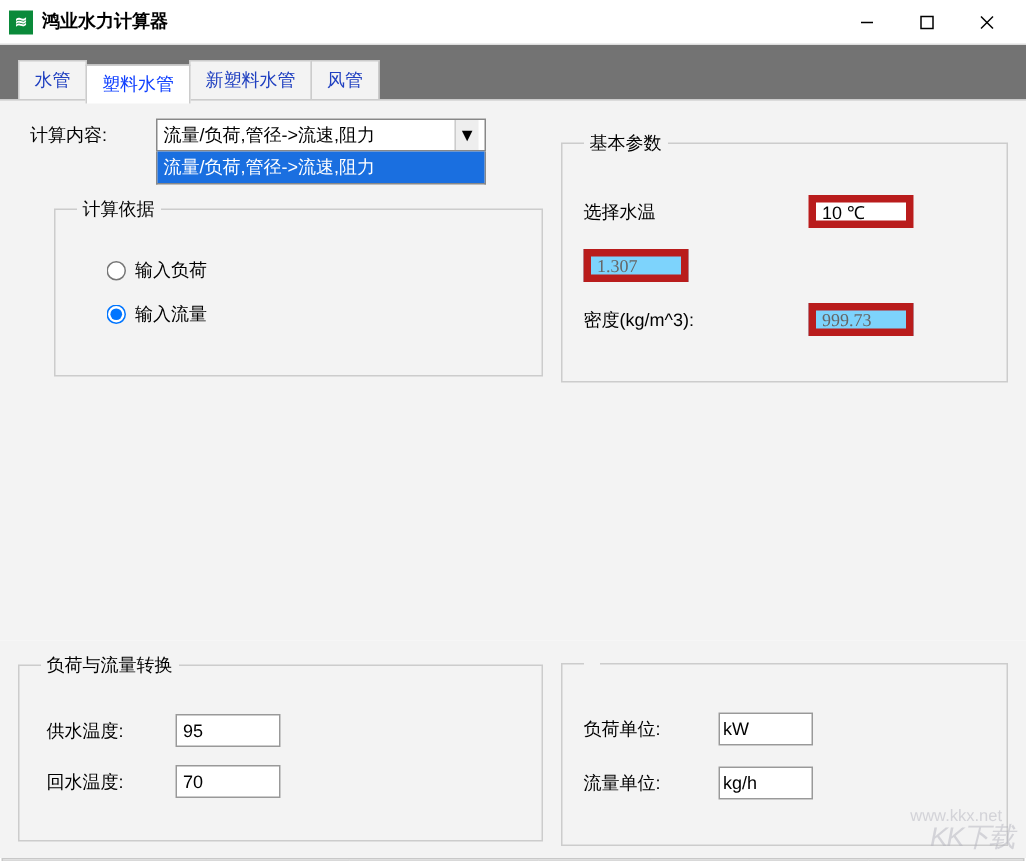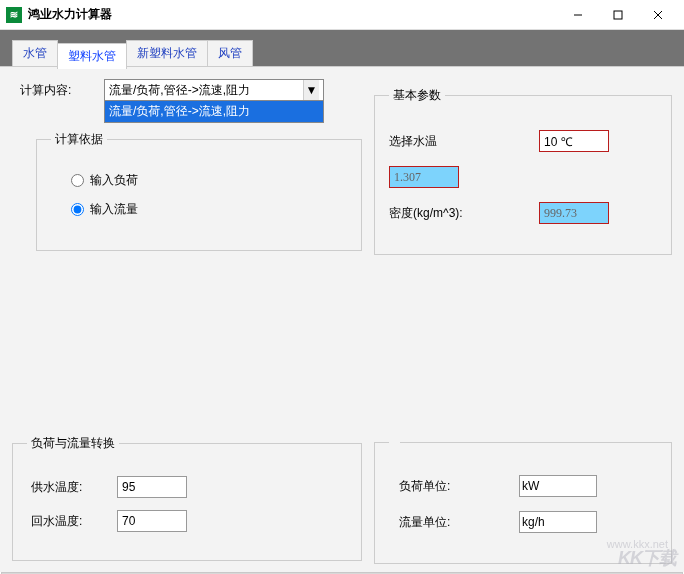--- a/index.html
+++ b/index.html
@@ -30,40 +30,40 @@
 .dropdown .opt { padding: 2px 4px; background: #1a6fe0; color: #fff; }
 
 fieldset { border: 1px solid #ccc; padding: 12px 14px 16px 14px; margin-top: 8px; background: #f3f3f3; }
 legend { padding: 0 4px; font-size: 12px; }
 
 .radio-row { display: flex; align-items: center; margin: 12px 0 12px 20px; }
 .radio-row input { margin-right: 6px; }
 
 .param-row { display: flex; align-items: center; margin: 14px 0; }
 .param-label { width: 150px; }
-.param-input { width: 70px; height: 22px; border: 1px solid #b91c1c; padding: 0 4px; background: #fff; font-size: 12px; }
+.param-input { width: 70px; height: 22px; border: 5px solid #b91c1c; padding: 0 4px; background: #fff; font-size: 12px; }
 .param-input.readonly { background: #7dd3fc; color: #666; font-family: Liberation Serif, serif; }
 
 .convert-row { display: flex; align-items: center; margin: 12px 0; }
 .convert-label { width: 90px; padding-left: 4px; }
 .convert-input { width: 70px; height: 22px; border: 1px solid #999; padding: 0 4px; background: #fff; font-size: 12px; }
 
 .unit-row { display: flex; align-items: center; margin: 14px 0; }
-.unit-label { width: 90px; margin-left: 10px; }
-.unit-select { width: 78px; height: 22px; border: 1px solid #999; padding: 0 2px; background: #fff; font-size: 12px; margin-left: 30px; }
+.unit-label { width: 90px; }
+.unit-select { width: 63px; height: 22px; border: 1px solid #999; padding: 0 2px; background: #fff; font-size: 12px; }
 
 .mid { display: flex; gap: 12px; padding: 0 12px 8px 12px; background: #f3f3f3; }
 .mid .left2 { width: 350px; }
 .mid .right2 { flex: 1; }
 
 .grid-wrap { border: 1px solid #c8c8c8; height: 146px; overflow: auto; background: #fff; margin: 0 1px; }
 table.grid { border-collapse: collapse; width: 100%; font-size: 12px; }
 table.grid th { background: #f0f0f0; border: 1px solid #d8d8d8; padding: 2px 4px; font-weight: normal; text-align: left; height: 20px; white-space: nowrap; }
 
-.watermark { position: fixed; bottom: 4px; right: 8px; font-size: 18px; font-weight: bold; color: rgba(180,180,190,.5); font-style: italic; letter-spacing: -1px; pointer-events: none; }
+.watermark { position: fixed; bottom: 4px; right: 8px; font-size: 18px; font-weight: normal; color: rgba(180,180,190,.5); font-style: italic; letter-spacing: -1px; pointer-events: none; }
 .watermark2 { position: fixed; bottom: 24px; right: 16px; font-size: 11px; color: rgba(180,180,190,.5); pointer-events: none; }
 </style>
 </head>
 <body>
 
 <div class="titlebar">
   <div class="appicon">≋</div>
   <div class="title">鸿业水力计算器</div>
   <div class="winbtns">
     <div class="winbtn">

